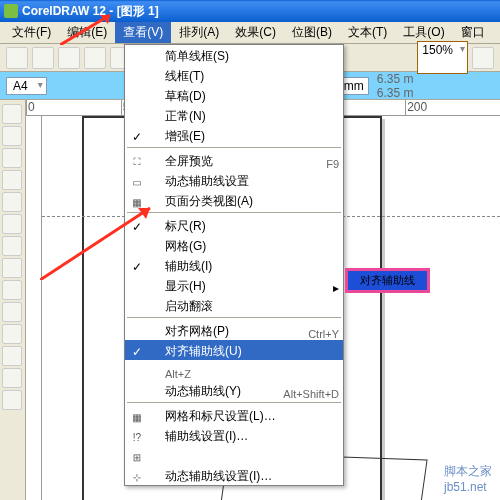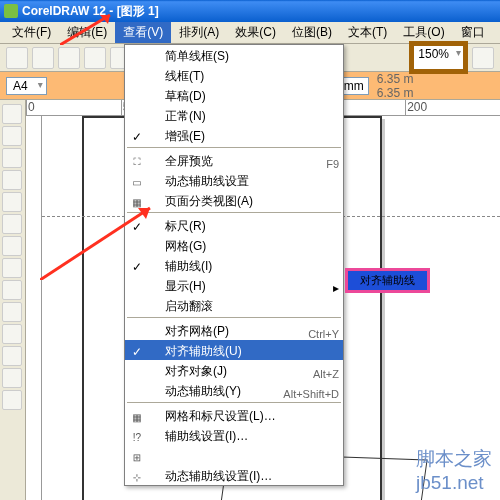--- a/index.html
+++ b/index.html
@@ -5,23 +5,23 @@
 *{margin:0;padding:0;box-sizing:border-box;font-family:"SimSun","Microsoft YaHei",sans-serif;font-size:12px}
 body{background:#ece9d8;width:500px;height:500px;overflow:hidden;position:relative}
 .titlebar{background:linear-gradient(to bottom,#0a5fce,#3e8cf3 8%,#0a5fce);color:#fff;height:22px;display:flex;align-items:center;padding:0 4px}
 .app-icon{width:14px;height:14px;background:#7bc043;border-radius:2px;margin-right:4px}
 .titlebar span{font-weight:bold}
 .menubar{background:#ece9d8;height:22px;display:flex;align-items:flex-end;padding:0 4px;border-bottom:1px solid #aca899}
 .menu-item{padding:2px 8px;cursor:pointer}
 .menu-item.active{background:#316ac5;color:#fff}
 .toolbar{background:#ece9d8;height:28px;display:flex;align-items:center;padding:2px 6px;border-bottom:1px solid #aca899;gap:4px}
 .tb-btn{width:22px;height:22px;border:1px solid #ccc;background:#f5f5f0;border-radius:2px}
-.zoom-sel{border:5px solid #a16207;background:#fff;padding:1px 14px 8px 4px;position:relative}
+.zoom-sel{border:1px solid #a16207;background:#fff;padding:1px 14px 16px 4px;position:relative}
 .zoom-sel:after{content:"▾";position:absolute;right:2px;top:1px;font-size:10px;color:#888}
-.propbar{background:#fdba74;height:28px;display:flex;align-items:center;padding:2px 6px;border-bottom:1px solid #aca899;gap:8px}
+.propbar{background:#7dd3fc;height:28px;display:flex;align-items:center;padding:2px 6px;border-bottom:1px solid #aca899;gap:8px}
 .sel{border:1px solid #7f9db9;background:#fff;padding:1px 18px 1px 6px;position:relative}
 .sel:after{content:"▾";position:absolute;right:3px;top:1px;font-size:10px;color:#888}
 .val{border:1px solid #7f9db9;background:#fff;padding:1px 4px}
 .workarea{position:relative;height:420px;display:flex}
 .toolbox{width:26px;background:#ece9d8;border-right:1px solid #aca899;display:flex;flex-direction:column;gap:2px;padding:4px 2px}
 .tool{width:20px;height:20px;border:1px solid #ccc;background:#f5f5f0;border-radius:2px}
 .canvas-area{flex:1;background:#fff;position:relative;overflow:hidden}
 .ruler-h{height:16px;background:#fff;border-bottom:1px solid #999;display:flex;font-size:9px;color:#555}
 .ruler-tick{flex:1;border-left:1px solid #999;padding-left:1px}
 .ruler-v{position:absolute;left:0;top:16px;bottom:0;width:16px;background:#fff;border-right:1px solid #999}
@@ -37,21 +37,21 @@
 .dd-shortcut{color:#666;font-size:11px}
 .dd-sep{height:1px;background:#aca899;margin:2px 2px}
 .check{color:#000}
 .dd-item.highlighted .check{color:#fff}
 .arrow{position:absolute;z-index:20;pointer-events:none}
 .arrow1{left:60px;top:10px;width:60px;height:35px}
 .arrow2{left:40px;top:200px;width:120px;height:80px}
 .arrow-line{stroke:#ff3020;stroke-width:3;fill:none}
 .arrow-head{fill:#ff3020}
 .tooltip{position:absolute;left:345px;top:268px;background:#1d4ed8;border:3px solid #ec4899;padding:2px 12px;font-size:11px;z-index:15}
-.watermark{position:absolute;right:8px;bottom:6px;color:#6b8fc9;font-size:19px;font-family:Arial;z-index:5}
+.watermark{position:absolute;right:8px;bottom:6px;color:#6b8fc9;font-size:12px;font-family:Arial;z-index:5}
 .dim{color:#666;font-size:10px}
 </style>
 </head>
 <body>
 
 <div class="titlebar">
   <div class="app-icon"></div>
   <span>CorelDRAW 12 - [图形 1]</span>
 </div>
 
@@ -195,21 +195,20 @@
       <span class="dd-shortcut">Ctrl+Y</span>
     </div>
     <div class="dd-item highlighted">
       <span class="dd-icon">
         <span class="check">✓</span>
       </span>
       <span class="dd-label">对齐辅助线(U)</span>
     </div>
     <div class="dd-item">
       <span class="dd-icon"></span>
-      <span class="dd-label">对齐对象(J)</span>
       <span class="dd-shortcut">Alt+Z</span>
     </div>
     <div class="dd-item">
       <span class="dd-icon"></span>
       <span class="dd-label">动态辅助线(Y)</span>
       <span class="dd-shortcut">Alt+Shift+D</span>
     </div>
     <div class="dd-sep"></div>
     <div class="dd-item">
       <span class="dd-icon">▦</span>

